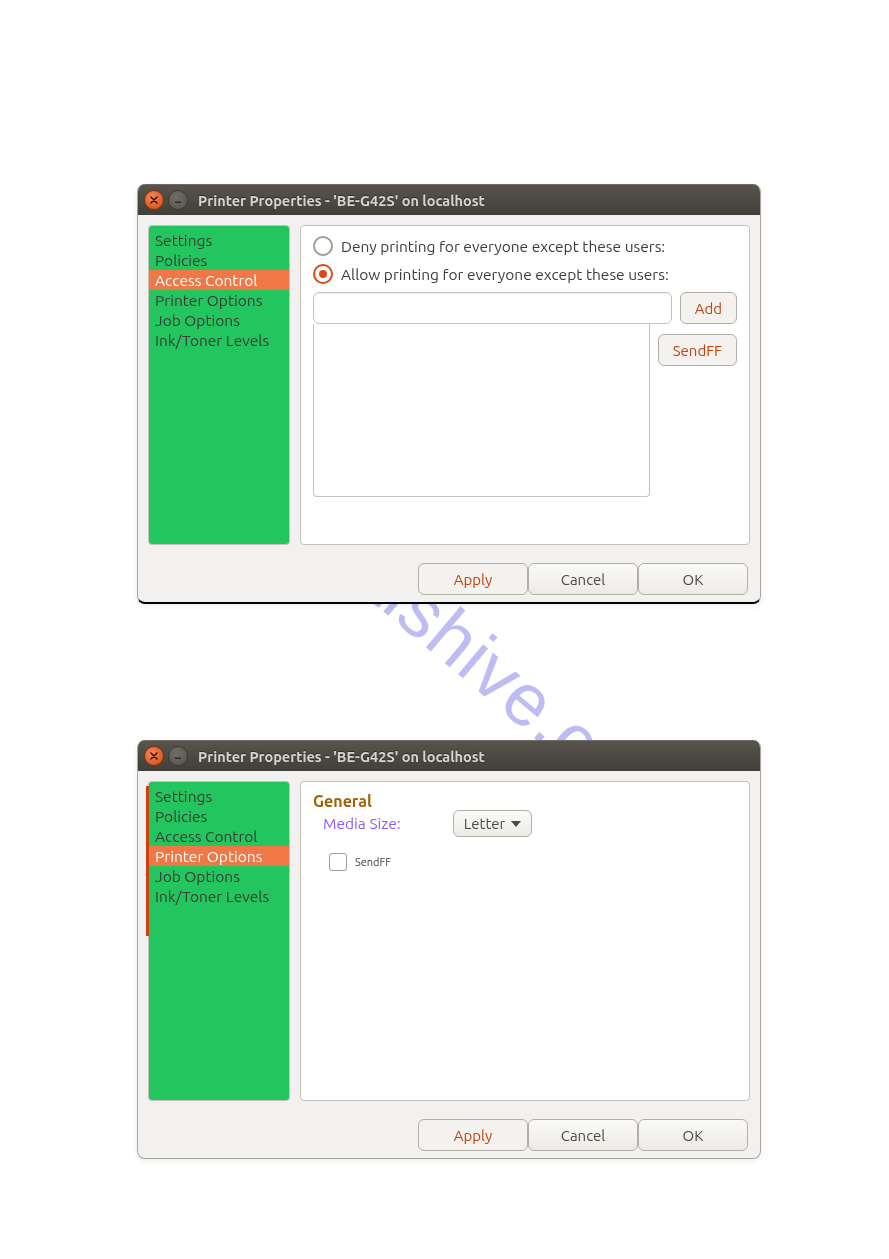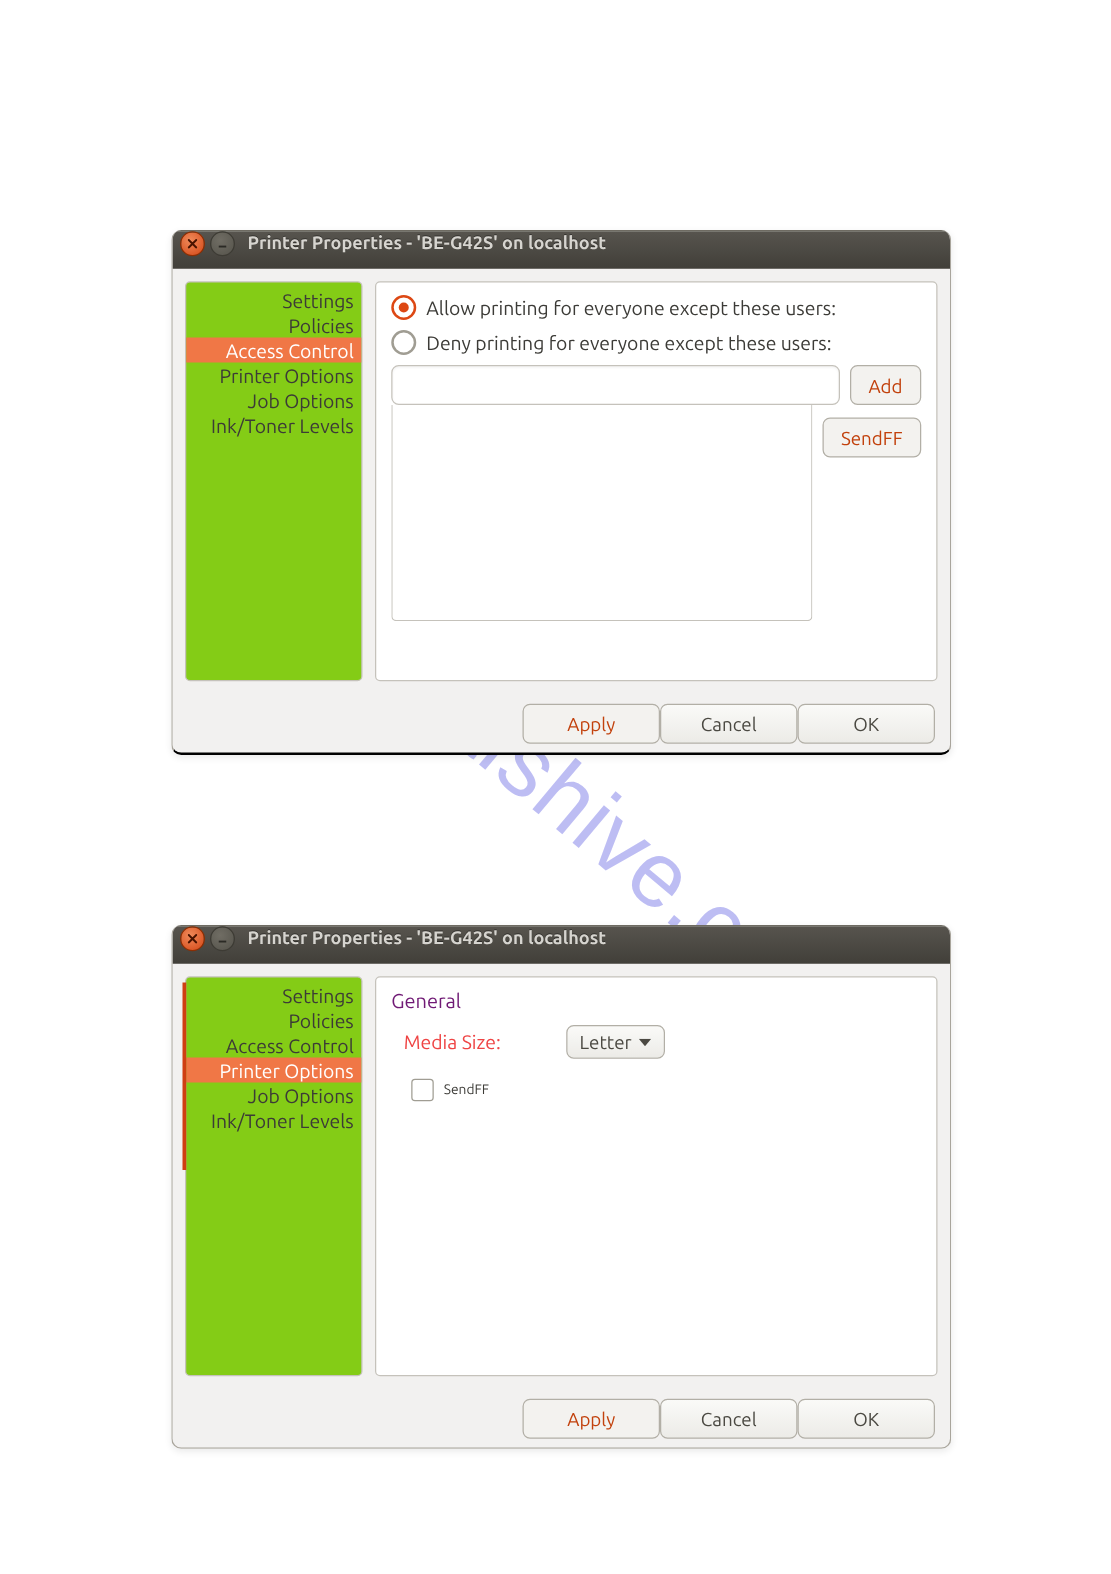--- a/index.html
+++ b/index.html
@@ -27,21 +27,21 @@
     box-shadow: 0 2px 6px rgba(0,0,0,0.08);
   }
   .window1 { left: 137px; top: 184px; height: 418px; border-bottom: 2px solid #000; }
   .window2 { left: 137px; top: 740px; height: 418px; }
 
   .titlebar {
     height: 30px;
     background: linear-gradient(to bottom, #57544e 0%, #413f39 100%);
     border-top: 1px solid #6e6b62;
     display: flex;
-    align-items: flex-start;
+    align-items: center;
     padding: 0 6px;
     gap: 4px;
   }
   .tb-btn {
     width: 18px; height: 18px; border-radius: 50%;
     display: inline-flex; align-items: center; justify-content: center;
     font-size: 10px; line-height: 1;
   }
   .tb-close {
     background: radial-gradient(circle at 40% 35%, #f08a5a, #d34615);
@@ -66,26 +66,25 @@
   .body {
     display: flex;
     padding: 10px;
     gap: 10px;
     height: 340px;
     box-sizing: border-box;
   }
 
   .sidebar {
     width: 142px;
-    background: #84cc16;
+    background: #22c55e;
     border: 1px solid #c5c2bb;
     border-radius: 4px;
     padding: 4px 0;
     box-sizing: border-box;
-    text-align: right;
   }
   .sidebar-item {
     padding: 1.5px 6px;
     font-size: 15.5px;
     color: #3c3b37;
     cursor: pointer;
     white-space: nowrap;
   }
   .sidebar-item.selected {
     background: #f07746;
@@ -176,23 +175,23 @@
     height: 48px;
     display:flex;
     justify-content:flex-end;
     align-items:center;
     padding: 0 12px 8px 0;
     border-top: none;
   }
   .footer .btn { min-width: 80px; }
 
   
-  .section-head { font-weight:normal; font-size:16px; color:#701a75; margin-bottom:10px; }
+  .section-head { font-weight:bold; font-size:16px; color:#a16207; }
   .form-row { display:flex; align-items:center; gap:12px; margin-left:10px; margin-bottom:16px; font-size:15.5px; }
-  .label { color:#ef4444; }
+  .label { color:#8b5cf6; }
   .combo {
     border:1px solid #b2afa6; border-radius:6px;
     background:linear-gradient(to bottom,#fafaf8,#ecebe7);
     padding: 4px 10px; display:inline-flex; align-items:center; gap:6px;
     font-size:15px; color:#4b4942;margin-left:40px;
   }
   .combo svg { display:block; }
   .check-row { display:flex; align-items:center; gap:8px; margin-left:16px; font-size:11px; }
   .checkbox {
     width:16px; height:16px; border:1px solid #a09d93; border-radius:3px;
@@ -241,26 +240,26 @@
           <div class="sidebar-item">Settings</div>
           <div class="sidebar-item">Policies</div>
           <div class="sidebar-item selected">Access Control</div>
           <div class="sidebar-item">Printer Options</div>
           <div class="sidebar-item">Job Options</div>
           <div class="sidebar-item">Ink/Toner Levels</div>
         </div>
 
       <div class="content">
         <div class="radio-row">
+          <span class="radio"></span>
+          <span>Deny printing for everyone except these users:</span>
+        </div>
+        <div class="radio-row">
           <span class="radio checked"></span>
           <span>Allow printing for everyone except these users:</span>
-        </div>
-        <div class="radio-row">
-          <span class="radio"></span>
-          <span>Deny printing for everyone except these users:</span>
         </div>
 
         <div class="input-row">
           <input class="text-input" value="" style="">
           <span class="btn disabled">Add</span>
         </div>
 
         <div class="list-wrap">
           <div class="list-col">
             <div class="list-body"></div>

